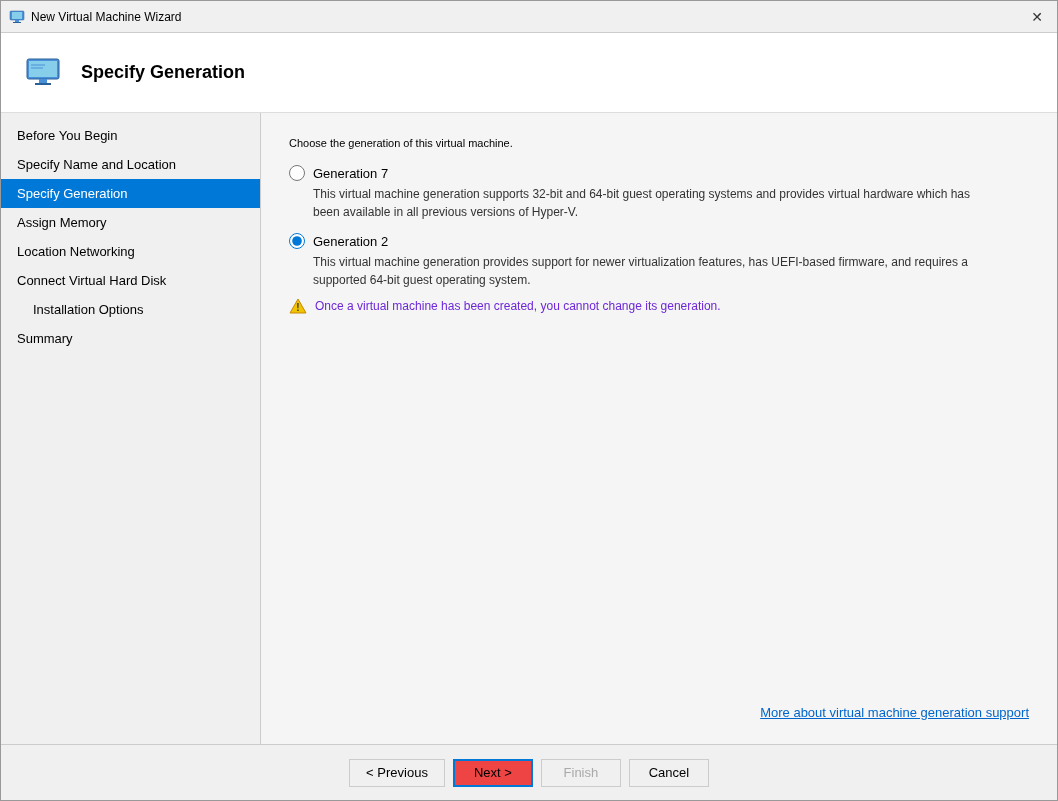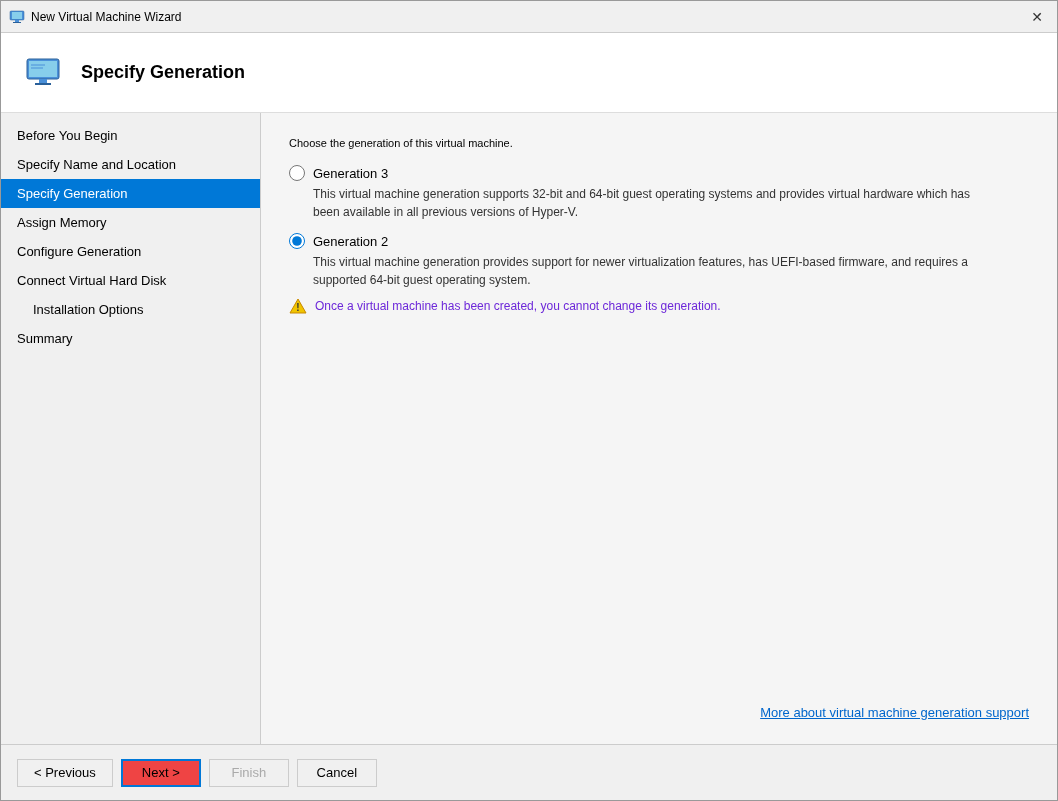--- a/index.html
+++ b/index.html
@@ -169,21 +169,21 @@
       color: #0066cc;
       text-decoration: underline;
       cursor: pointer;
       font-size: 13px;
     }
     .footer {
       background: #f0f0f0;
       border-top: 1px solid #ccc;
       padding: 27px 16px;
       display: flex;
-      justify-content: flex-start;
+      justify-content: center;
       align-items: center;
       gap: 8px;
       flex-shrink: 0;
       height: 56px;
     }
     .btn {
       height: 28px;
       min-width: 80px;
       padding: 0 16px;
       font-size: 13px;
@@ -235,35 +235,35 @@
     <h1 class="header-title">Specify Generation</h1>
   </div>
 
   <div class="content-area">
 
     <div class="sidebar">
       <div class="sidebar-item">Before You Begin</div>
       <div class="sidebar-item">Specify Name and Location</div>
       <div class="sidebar-item active">Specify Generation</div>
       <div class="sidebar-item">Assign Memory</div>
-      <div class="sidebar-item">Configure Generation</div>
+      <div class="sidebar-item">Location Networking</div>
       <div class="sidebar-item">Connect Virtual Hard Disk</div>
       <div class="sidebar-item indented">Installation Options</div>
       <div class="sidebar-item">Summary</div>
     </div>
 
     <div class="main-panel">
       <p class="section-intro">Choose the generation of this virtual machine.</p>
 
       <div class="radio-group">
 
         <div class="radio-option">
           <div class="radio-label-row">
             <input type="radio" name="generation" class="radio-input" id="gen1" style="">
-            <label for="gen1" class="radio-label">Generation 3</label>
+            <label for="gen1" class="radio-label">Generation 7</label>
           </div>
           <div class="radio-description">This virtual machine generation supports 32-bit and 64-bit guest operating systems and provides virtual hardware which has been available in all previous versions of Hyper-V.</div>
         </div>
 
         <div class="radio-option">
           <div class="radio-label-row">
             <input type="radio" name="generation" class="radio-input" id="gen2" checked="" style="">
             <label for="gen2" class="radio-label">Generation 2</label>
           </div>
           <div class="radio-description">This virtual machine generation provides support for newer virtualization features, has UEFI-based firmware, and requires a supported 64-bit guest operating system.</div>

